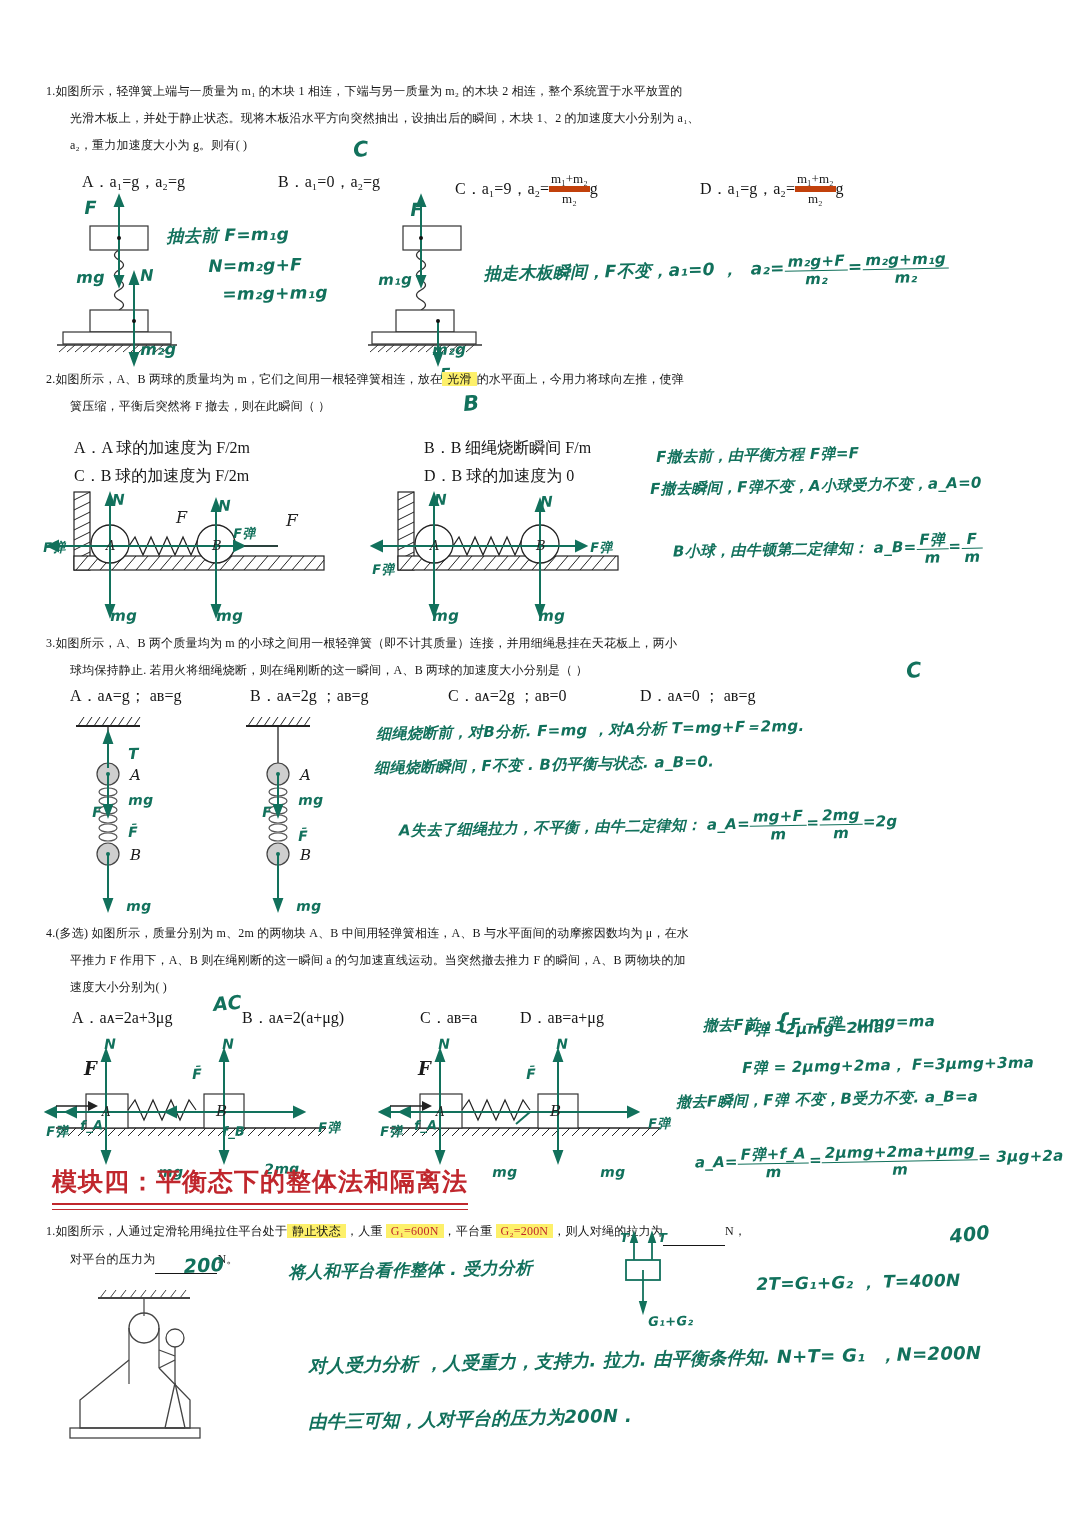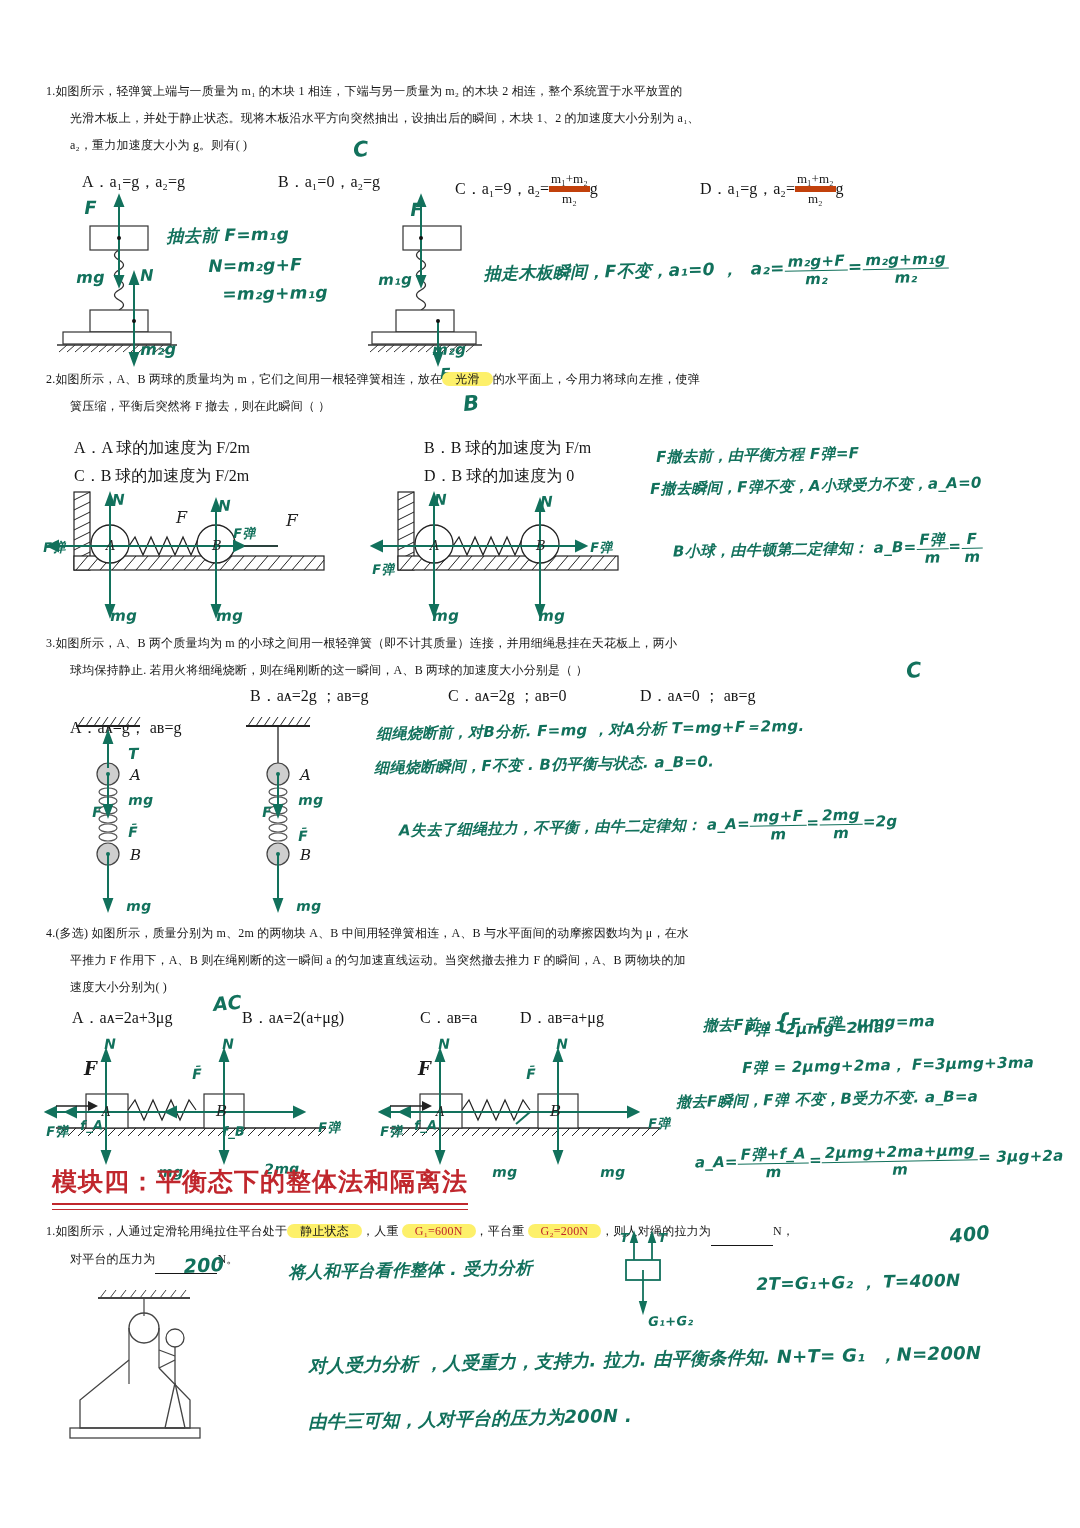--- a/index.html
+++ b/index.html
@@ -31,21 +31,21 @@
   }
 
   
   .qtext {
     position:absolute;
     font-size:12px;
     line-height:27px;
     color:#161616;
     letter-spacing:0.2px;
   }
-  .hl { background:#fdf06a; padding:0 13px;border-radius:7px; }
+  .hl { background:#fdf06a; padding:0 5px; }
   .opts {
     position:absolute;
     font-size:16px;
     color:#161616;
     white-space:nowrap;
   }
   .frac { display:inline-block; vertical-align:-9px; text-align:center; font-size:13px; line-height:14px; }
   .frac .num { display:block; border-bottom:6px solid #c2410c; padding:0 2px; }
   .frac .den { display:block; padding:0 2px; }
   .blank { display:inline-block; border-bottom:1px solid #161616; min-width:62px; text-align:center; }
@@ -199,21 +199,21 @@
     <span>抽走木板瞬间，F不变，a₁=0 ，  a₂=</span><span class="hwfrac"><span class="n">m₂g+F</span><span class="d">m₂</span></span><span>=</span><span class="hwfrac"><span class="n">m₂g+m₁g</span><span class="d">m₂</span></span>
   </div>
 
   <div class="qtext" style="left:46px; top:366px; width:1000px;">
     <div><span>2.</span><span>如图所示，A、B 两球的质量均为 m，它们之间用一根轻弹簧相连，放在</span><span class="hl">光滑</span><span>的水平面上，今用力将球向左推，使弹</span></div>
     <div style="padding-left:24px;"><span>簧压缩，平衡后突然将 F 撤去，则在此瞬间（      ）</span></div>
   </div>
   <div class="hw ans" style="left:462px; top:390px;">B</div>
 
   <div class="opts" style="left:74px; top:438px;">A．A 球的加速度为 F/2m</div>
-  <div class="opts" style="left:424px; top:438px;">B．B 球的加速度为 F/m</div>
+  <div class="opts" style="left:424px; top:438px;">B．B 细绳烧断瞬间 F/m</div>
   <div class="opts" style="left:74px; top:466px;">C．B 球的加速度为 F/2m</div>
   <div class="opts" style="left:424px; top:466px;">D．B 球的加速度为 0</div>
 
   <div class="hw sm" style="left:656px; top:445px;">F撤去前，由平衡方程 F弹=F</div>
   <div class="hw sm" style="left:650px; top:477px;">F撤去瞬间，F弹不变，A小球受力不变，a_A=0</div>
   <div class="hw sm" style="left:650px; top:513px;">
     <span>B小球，由牛顿第二定律知： a_B=</span><span class="hwfrac"><span class="n">F弹</span><span class="d">m</span></span><span>=</span><span class="hwfrac"><span class="n">F</span><span class="d">m</span></span>
   </div>
 
   <div class="dg" style="left:48px; top:484px;">
@@ -350,21 +350,21 @@
   <div class="hw" style="left:538px; top:602px; font-size:15px;">mg</div>
   <div class="hw" style="left:372px; top:556px; font-size:13px;">F弹</div>
   <div class="hw" style="left:590px; top:534px; font-size:13px;">F弹</div>
 
   <div class="qtext" style="left:46px; top:630px; width:1000px;">
     <div><span>3.</span><span>如图所示，A、B 两个质量均为 m 的小球之间用一根轻弹簧（即不计其质量）连接，并用细绳悬挂在天花板上，两小</span></div>
     <div style="padding-left:24px;"><span>球均保持静止. 若用火将细绳烧断，则在绳刚断的这一瞬间，A、B 两球的加速度大小分别是（      ）</span></div>
   </div>
   <div class="hw ans" style="left:905px; top:657px;">C</div>
 
-  <div class="opts" style="left:70px; top:686px;margin-top:32px;">A．aᴀ=g；    aʙ=g</div>
+  <div class="opts" style="left:70px; top:686px;">A．aᴀ=g；    aʙ=g</div>
   <div class="opts" style="left:250px; top:686px;">B．aᴀ=2g ；aʙ=g</div>
   <div class="opts" style="left:448px; top:686px;">C．aᴀ=2g ；aʙ=0</div>
   <div class="opts" style="left:640px; top:686px;">D．aᴀ=0 ；  aʙ=g</div>
 
   <div class="dg" style="left:62px; top:712px;">
     <svg width="130" height="200" viewBox="0 0 130 200">
 
       <line x1="14" y1="14" x2="78" y2="14" stroke="#222" stroke-width="2.2"></line>
       <g stroke="#222" stroke-width="1">
         <line x1="16" y1="14" x2="22" y2="5"></line>

